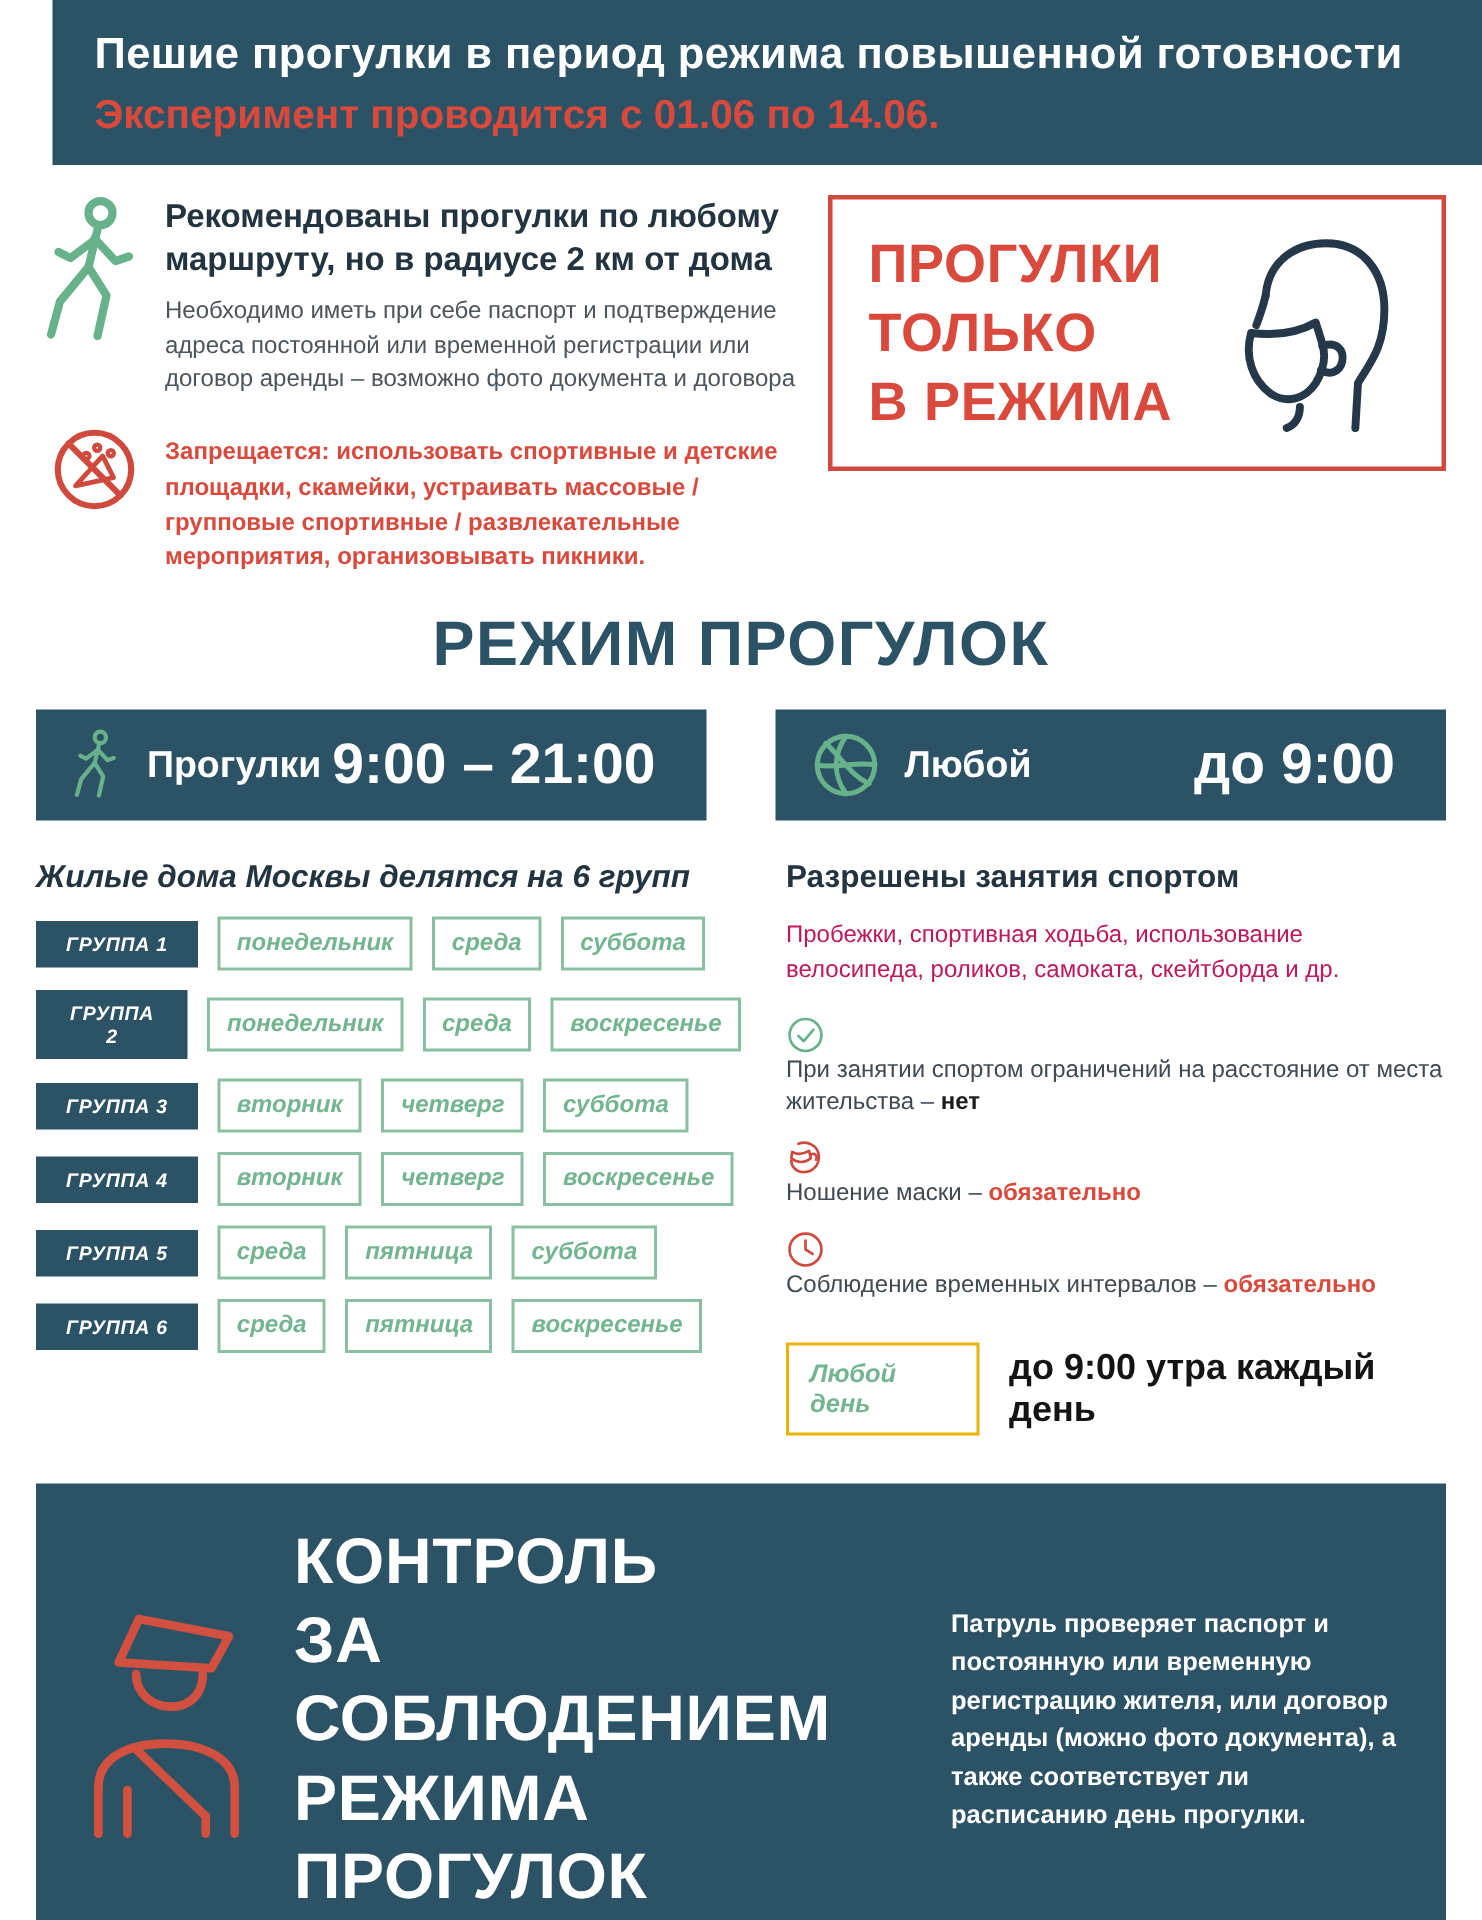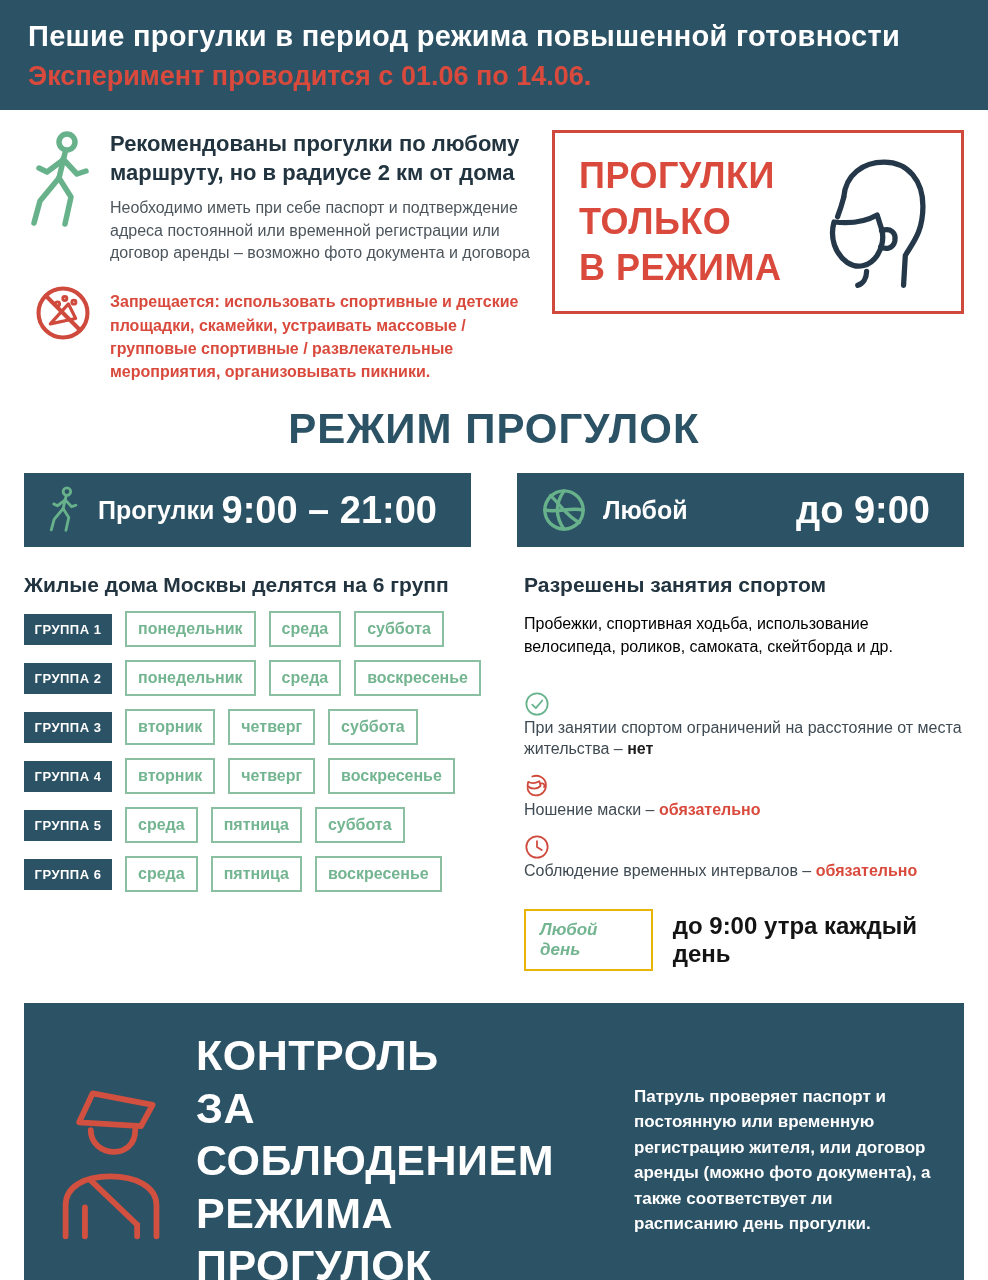--- a/index.html
+++ b/index.html
@@ -4,21 +4,21 @@
 <style>
   * { margin:0; padding:0; box-sizing:border-box; }
   html,body { background:#ffffff; }
   body {
     width:988px; min-height:1280px; margin:0 auto;
     font-family:"Liberation Sans", "DejaVu Sans", sans-serif;
     color:#25404f;
   }
   .dark { background:#2c5265; }
   
-  .header { padding:20px 11px 18px 28px; }
+  .header { padding:20px 11px 18px 28px;margin-left:35px; }
   .header-title { color:#ffffff; font-size:29px; font-weight:bold; letter-spacing:.3px; }
   .header-subtitle { color:#d94a3d; font-size:27px; font-weight:bold; margin-top:8px; }
   
   .intro { display:flex; gap:22px; padding:20px 24px 6px 24px; }
   .intro-left { flex:1; display:grid; grid-template-columns:78px 1fr; row-gap:20px; column-gap:8px; }
   .icon-cell { display:flex; justify-content:center; align-items:flex-start; }
   .intro-heading { font-size:22px; font-weight:bold; color:#22343f; line-height:1.3; }
   .intro-body { font-size:16px; color:#4c555c; line-height:1.4; margin-top:10px; max-width:470px; }
   .intro-prohibited { font-size:16px; font-weight:bold; color:#d94a3d; line-height:1.45; max-width:470px; padding-top:6px;}
   .mask-box {
@@ -27,33 +27,33 @@
   }
   .mask-box-text { color:#d94a3d; font-weight:bold; font-size:36px; line-height:1.28; letter-spacing:.5px; }
   
   .regime-title { text-align:center; font-size:42px; font-weight:bold; color:#2c5265; letter-spacing:1px; margin:16px 0 20px 0; }
   .schedule-row { display:flex; gap:46px; padding:0 24px; }
   .schedule-card { flex:1; display:flex; align-items:center; padding:13px 24px; }
   .schedule-label { color:#fff; font-size:25px; font-weight:bold; margin-left:16px; }
   .schedule-time { color:#fff; font-size:38px; font-weight:bold; margin-left:auto; padding-right:10px; }
   
   .columns { display:flex; gap:30px; padding:26px 24px 10px 24px; }
-  .col-left { width:470px; }
+  .col-left { width:470px;font-style:italic; }
   .col-right { flex:1; }
   .col-title { font-size:21px; font-weight:bold; color:#22343f; margin-bottom:14px; }
   .group-row { display:flex; align-items:center; margin:13px 0; }
   .group-label {
     background:#2c5265; color:#fff; font-size:13px; font-weight:bold;
-    padding:8px 6px; min-width:88px; text-align:center; letter-spacing:.5px;
+    padding:8px 20px; min-width:88px; text-align:center; letter-spacing:.5px;
   }
   .day-chip {
     border:2px solid #8abfa2; color:#74b591; font-size:16px; font-weight:bold;
     padding:7px 11px; margin-left:13px; white-space:nowrap;
   }
-  .sport-intro { font-size:16px; color:#000000; line-height:1.4; margin:16px 0 32px 0; max-width:430px; }
+  .sport-intro { font-size:16px; color:#be185d; line-height:1.4; margin:16px 0 18px 0; max-width:430px; }
   .bullet { display:flex; align-items:flex-start; margin:12px 0;flex-direction:column; }
   .bullet .b-icon { width:26px; flex:0 0 26px; margin-right:14px; margin-top:1px; }
   .bullet-text { font-size:16px; color:#3f4a52; line-height:1.35; }
   .hl-dark { font-weight:bold; color:#1d1d1d; }
   .hl-red { font-weight:bold; color:#d94a3d; }
   .any-day-row { display:flex; align-items:center; margin-top:28px; }
   .any-day-chip { border:2px solid #eab308; color:#74b591; font-size:17px; font-weight:bold; padding:9px 14px;font-style:italic; }
   .any-day-text { font-size:24px; font-weight:bold; color:#141414; margin-left:20px; }
   
   .control { display:flex; align-items:center; gap:26px; margin:22px 24px 0 24px; padding:26px 30px; }

